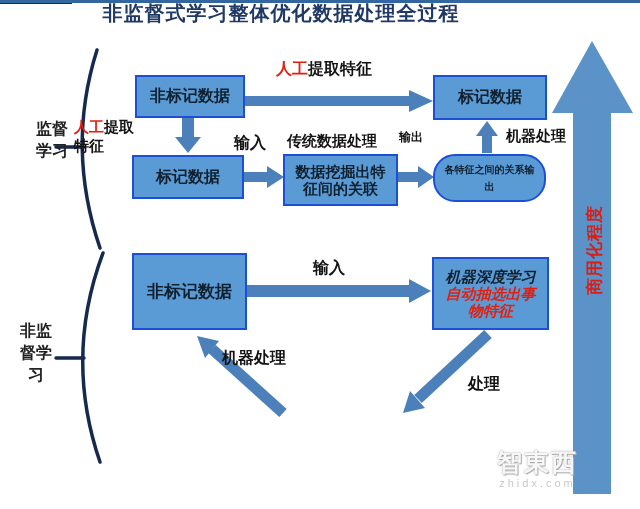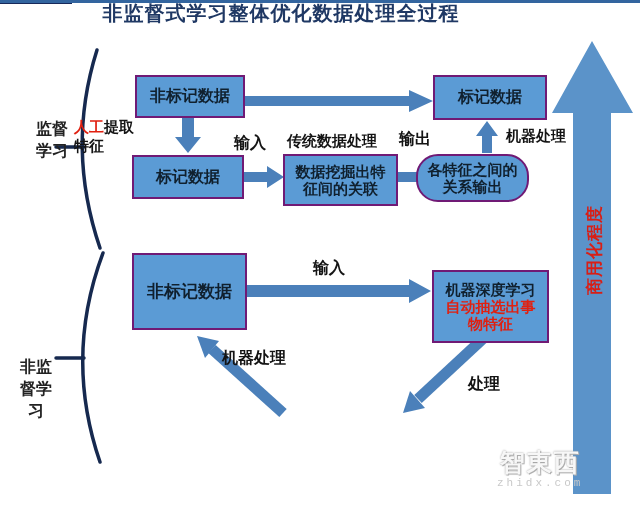--- a/index.html
+++ b/index.html
@@ -10,36 +10,36 @@
   .abs{position:absolute;}
   #title{
     left:0;top:8;width:562px;text-align:center;
     font-size:20px;font-weight:bold;color:#1f3864;letter-spacing:1px;
   }
   .rule-light{left:0;top:35;width:640px;height:2px;background:#4c80b6;}
   .rule-dark{left:0;top:30;width:72px;height:4px;background:#17295a;}
   .rule-bottom{left:0;top:496;width:640px;height:3px;background:#33659f;}
   #svg-layer{left:0;top:0;z-index:1;}
   .box{
-    position:absolute;z-index:2;background:#5b9bd5;border:2px solid #701a75;
+    position:absolute;z-index:2;background:#5b9bd5;border:2px solid #1d4ed8;
     display:flex;align-items:center;justify-content:center;text-align:center;
     font-weight:bold;color:#10202e;box-sizing:border-box;line-height:1.15;
   }
   .box .wrap{width:94px;line-height:17px;}
   .red{color:#e02010;}
   .lbl{position:absolute;z-index:2;font-weight:bold;color:#141414;white-space:nowrap;}
   .side-label{
     position:absolute;z-index:2;width:48px;text-align:center;
     font-weight:bold;color:#222;font-size:16px;line-height:22px;
   }
   #axis-label{
     left:532px;top:241px;width:120px;height:18px;text-align:center;z-index:2;
     transform:rotate(-90deg);font-size:17px;font-weight:bold;color:#d91e15;letter-spacing:1px;
   }
-  #watermark{left:497px;top:446px;z-index:3;text-align:center;font-family:Liberation Mono, monospace;}
+  #watermark{left:497px;top:446px;z-index:3;text-align:center;}
   #watermark .logo{
     font-size:25px;font-weight:bold;color:#f7f7f7;letter-spacing:2px;
     text-shadow:0 0 2px #9a9a9a,1px 1px 0 #b5b5b5;
   }
   #watermark .dom{font-size:11px;color:#c9c9c9;letter-spacing:3px;margin-top:-2px;}
 </style>
 </head>
 <body>
 
 <div id="stage">
@@ -74,55 +74,58 @@
       <line x1="488" y1="334" x2="418" y2="399" stroke="#4b80ba" stroke-width="11"></line>
       <polygon fill="#4b80ba" points="403,413 410,391 425,408"></polygon>
     </g>
     <polygon fill="#5b93c9" points="592,41 633,113 611,113 611,494 573,494 573,113 552,113"></polygon>
   </svg>
 
   <div class="side-label" style="left:28px;top:118px;">
     <div>监督</div>
     <div>学习</div>
   </div>
-  <div class="side-label" style="left:12px;top:320px;margin-top:36px;">
+  <div class="side-label" style="left:12px;top:320px;">
     <div>非监</div>
     <div>督学</div>
     <div>习</div>
   </div>
 
   <div class="box" style="left:135px;top:75px;width:110px;height:43px;font-size:16px;">
     <span>非标记数据</span>
   </div>
   <div class="box" style="left:132px;top:155px;width:112px;height:44px;font-size:16px;">
     <span>标记数据</span>
   </div>
   <div class="box" style="left:283px;top:154px;width:115px;height:52px;font-size:15px;">
     <span class="wrap">数据挖掘出特征间的关联</span>
   </div>
-  <div class="box" style="left:416px;top:154px;width:113px;height:48px;font-size:15px;border-radius:22px;">
+  <div class="box" style="left:433px;top:154px;width:113px;height:48px;font-size:10px;border-radius:22px;">
     <span class="wrap">各特征之间的关系输出</span>
   </div>
   <div class="box" style="left:433px;top:75px;width:114px;height:45px;font-size:16px;">
     <span>标记数据</span>
   </div>
   <div class="box" style="left:132px;top:253px;width:115px;height:77px;font-size:17px;">
     <span>非标记数据</span>
   </div>
-  <div class="box" style="left:432px;top:270px;width:117px;height:73px;font-size:15px;">
+  <div class="box" style="left:432px;top:257px;width:117px;height:73px;font-size:15px;font-style:italic;">
     <span class="wrap"><span>机器深度学习</span><span class="red">自动抽选出事物特征</span></span>
   </div>
 
+  <div class="lbl" style="left:276px;top:59px;font-size:16px;">
+    <span class="red">人工</span><span>提取特征</span>
+  </div>
   <div class="lbl" style="left:74px;top:117px;width:64px;font-size:15px;line-height:19px;">
     <div><span class="red">人工</span><span>提取</span></div>
     <div>特征</div>
   </div>
   <div class="lbl" style="left:234px;top:133px;font-size:16px;">输入</div>
   <div class="lbl" style="left:287px;top:132px;font-size:15px;">传统数据处理</div>
-  <div class="lbl" style="left:399px;top:129px;font-size:16px;">输出</div>
+  <div class="lbl" style="left:399px;top:129px;font-size:12px;">输出</div>
   <div class="lbl" style="left:506px;top:127px;font-size:15px;">机器处理</div>
   <div class="lbl" style="left:313px;top:258px;font-size:16px;">输入</div>
   <div class="lbl" style="left:222px;top:348px;font-size:16px;">机器处理</div>
   <div class="lbl" style="left:468px;top:374px;font-size:16px;">处理</div>
 
   <div id="axis-label" class="abs">商用化程度</div>
 
   <div id="watermark" class="abs">
     <div class="logo">智東西</div>
     <div class="dom">zhidx.com</div>

